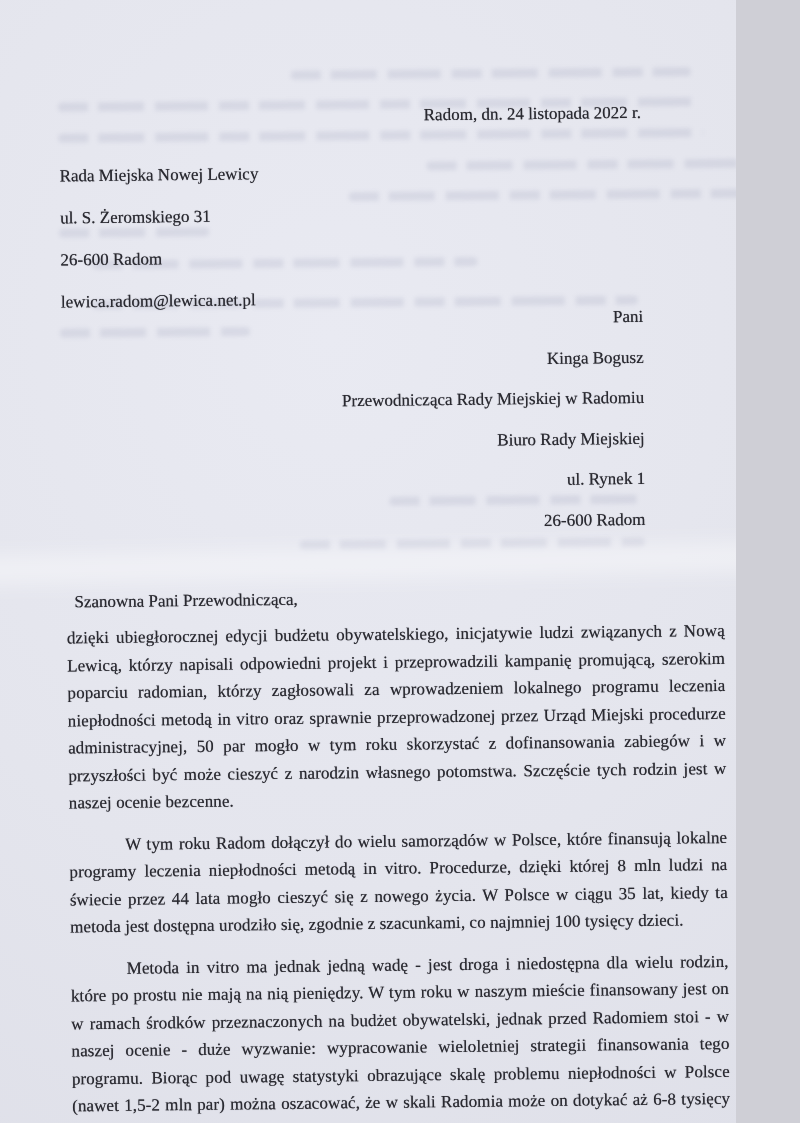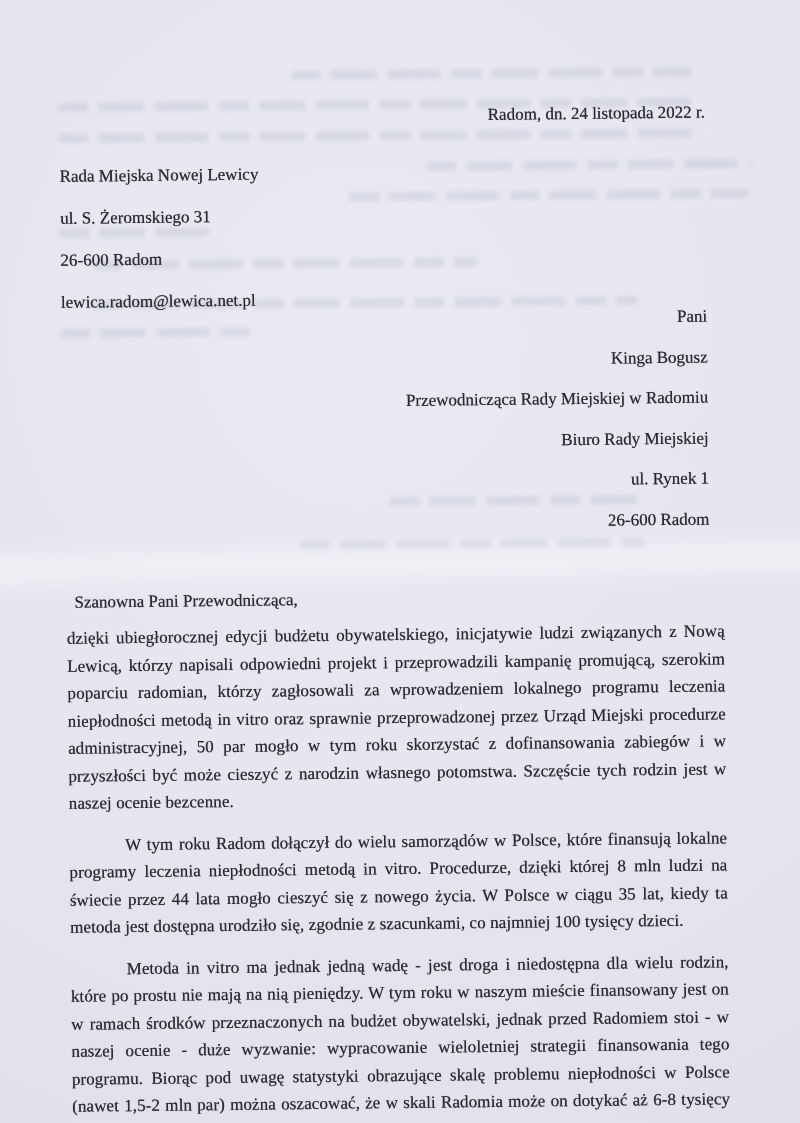--- a/index.html
+++ b/index.html
@@ -1,18 +1,18 @@
 <!DOCTYPE html>
 <html><head>
 <meta charset="utf-8">
 <style>
   html,body{margin:0;padding:0;background:#cfcfd6;}
   .page{
     position:relative;
-    width:800px;height:1123px;
+    width:736px;height:1123px;
     overflow:hidden;
     background:
       radial-gradient(120% 90% at 45% 30%, #e9eaf2 0%, #e4e5ed 55%, #dedfe8 100%);
     font-family:"Liberation Serif","DejaVu Serif",serif;
     color:#2a2a31;
   }
   
   .ghost-layer{position:absolute;inset:0;transform:rotate(-0.5deg);}
   .ghost-line{
     position:absolute;height:9px;border-radius:4px;

